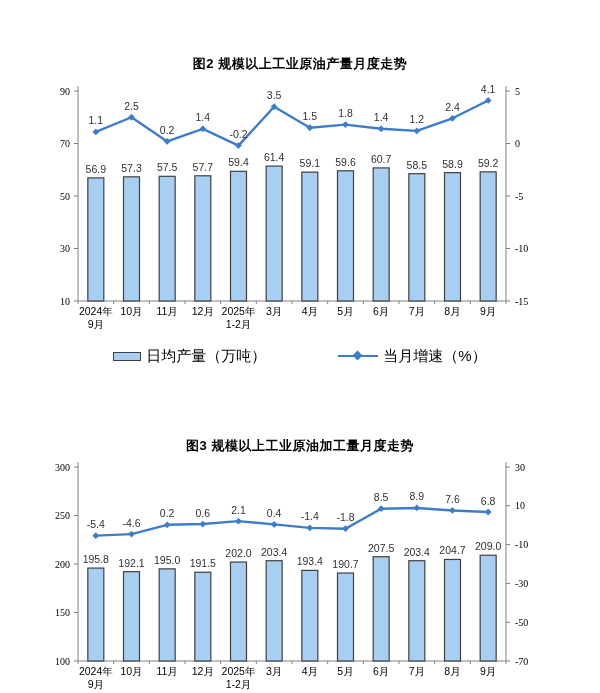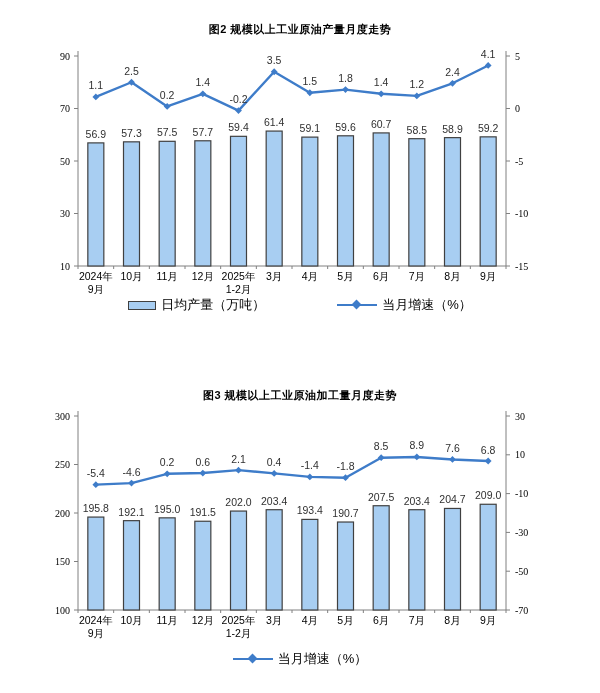--- a/index.html
+++ b/index.html
@@ -9,27 +9,28 @@
     font-family:"Liberation Sans",sans-serif;
     color:#000;
     overflow:hidden;
   }
   .page{width:600px;height:693px;padding-top:14px;box-sizing:border-box;}
   figure.chart{margin:0;padding:0;}
   figure.chart + figure.chart{margin-top:64px;}
   .chart-title{
     height:30px;line-height:30px;
     text-align:center;
-    font-size:11px;font-weight:bold;
+    font-size:13px;font-weight:bold;
     letter-spacing:0.5px;
+    margin-top:35px;
   }
   svg.chart-canvas{display:block;}
   .legend{
     display:flex;justify-content:center;align-items:center;
-    gap:72px;height:22px;font-size:13px;
+    gap:72px;height:22px;font-size:15px;margin-top:16px;
   }
   .legend-item{display:flex;align-items:center;gap:5px;}
   .sw-bar{
     display:inline-block;width:28px;height:9px;
     background:var(--bar-fill,#A8CEF2);
     border:1.2px solid var(--bar-border,#404040);
     box-sizing:border-box;
   }
   .sw-line{
     position:relative;display:inline-block;width:40px;height:2.5px;

